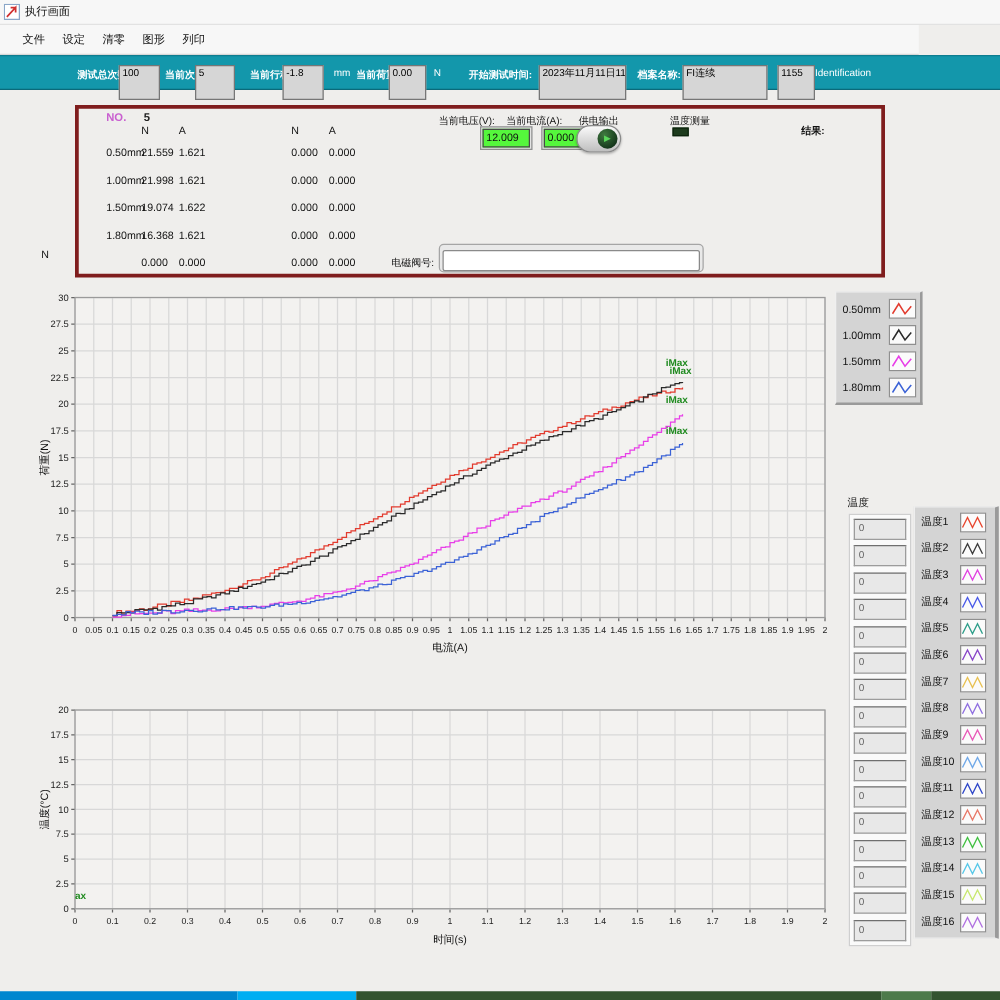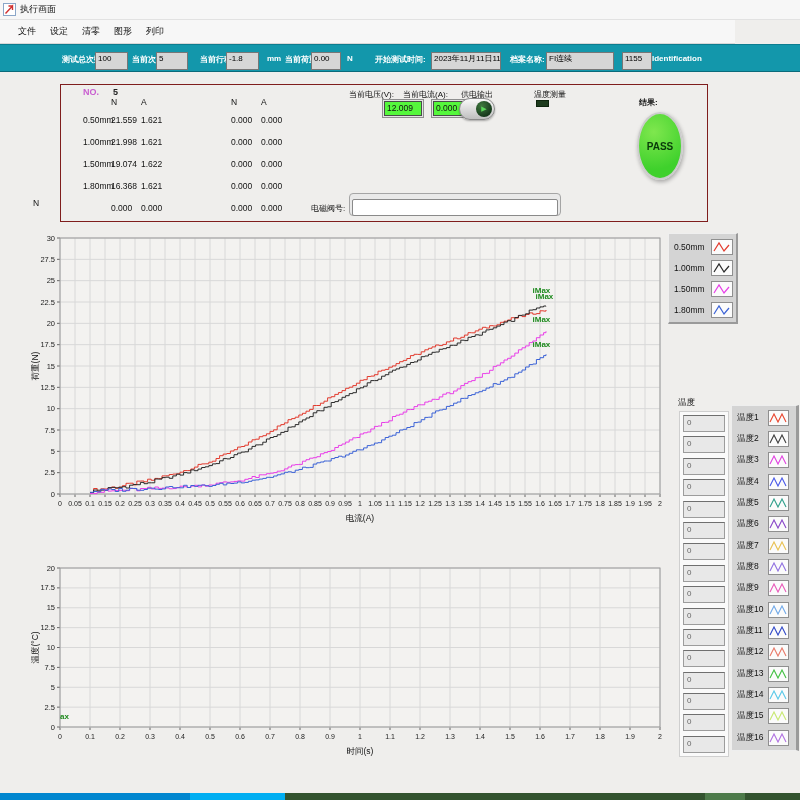--- a/index.html
+++ b/index.html
@@ -12,25 +12,25 @@
   html,body{width:800px;height:800px;}
   body{font-family:"Liberation Sans", sans-serif; background:var(--bg); position:relative; overflow:hidden; color:#111;}
   .abs{position:absolute;}
 
   
   .titlebar{left:0;top:0;width:800px;height:20px;background:#f7f7f7;border-bottom:1px solid #e2e2e2;display:flex;align-items:center;gap:4px;padding-left:3px;font-size:9px;text-align:right;}
   .menubar{left:0;top:20px;width:735px;height:24px;background:#f7f7f7;border-bottom:1px solid #d8d8d8;display:flex;align-items:center;font-size:9px;padding-left:4px;}
   .menubar span{padding:3px 7px;cursor:default;}
   .topbar{left:0;top:44px;width:800px;height:28px;background:var(--teal);border-top:1px solid #0d7d90;border-bottom:1px solid #0a6a7a;}
   .tb-label{position:absolute;top:9px;color:#fff;font-weight:bold;font-size:8px;white-space:nowrap;}
-  .tb-box{position:absolute;top:7px;height:18px;background:#d6d6d6;border:1px solid #767676;font-size:8px;line-height:11px;padding-left:2px;color:#000;overflow:hidden;white-space:nowrap;}
-  .tb-suffix{position:absolute;top:9px;color:#fff;font-weight:bold;font-size:8px;}
+  .tb-box{position:absolute;top:7px;height:28px;background:#d6d6d6;border:1px solid #767676;font-size:8px;line-height:11px;padding-left:2px;color:#000;overflow:hidden;white-space:nowrap;}
+  .tb-suffix{position:absolute;top:9px;color:#fff;font-weight:normal;font-size:8px;}
 
   
-  .panel{left:60px;top:84px;width:648px;height:138px;border:1px solid #7f1d1d;background:var(--bg);}
+  .panel{left:60px;top:84px;width:648px;height:138px;border:3px solid #7f1d1d;background:var(--bg);}
   .side-n{left:33px;top:198px;font-size:8.5px;}
   .no-row{position:absolute;left:22px;top:2px;font-size:9px;font-weight:bold;}
   .no-label{color:#c95fd0;}
   .no-value{color:#222;margin-left:14px;}
   .mtable{position:absolute;left:0;top:10px;font-size:8.5px;}
   .mrow{display:grid;grid-template-columns:28px 30px 90px 30px 40px;padding-left:22px;height:22px;align-items:center;}
   .mrow.header{height:14px;}
   .mrow span{white-space:nowrap;}
   .vlab{position:absolute;font-size:8px;white-space:nowrap;}
   .disp-wrap{position:absolute;background:#e3e3e3;border:1px solid #8f8f8f;padding:1px;margin-left:27px;}
@@ -156,23 +156,20 @@
 
   <span class="vlab" style="left:473px;top:4px;">温度测量</span>
   <div class="led" style="left:475px;top:15px;"></div>
 
   <span class="vlab" style="left:250px;top:118px;">电磁阀号:</span>
   <div class="valve-wrap" style="left:288px;top:108px;width:212px;height:23px;">
     <input class="valve-input" value="" style="">
   </div>
 
   <span class="result-label" style="left:578px;top:12px;">结果:</span>
-  <div class="pass" style="left:576px;top:27px;">
-    <span>PASS</span>
-  </div>
 </div>
 
 <svg id="chart1" class="chart" style="left:28px;top:228px;" width="652" height="302">
     <rect x="32" y="10" width="600" height="256" fill="#f3f2f0"></rect>
     <line x1="32" y1="10" x2="32" y2="266" stroke="#d8d8d8" stroke-width="1"></line>
     <line x1="32" y1="266" x2="32" y2="269" stroke="#666" stroke-width="1"></line>
     <text x="32" y="278" text-anchor="middle" font-size="7px" fill="#222">0</text>
     <line x1="47" y1="10" x2="47" y2="266" stroke="#d8d8d8" stroke-width="1"></line>
     <line x1="47" y1="266" x2="47" y2="269" stroke="#666" stroke-width="1"></line>
     <text x="47" y="278" text-anchor="middle" font-size="7px" fill="#222">0.05</text>

